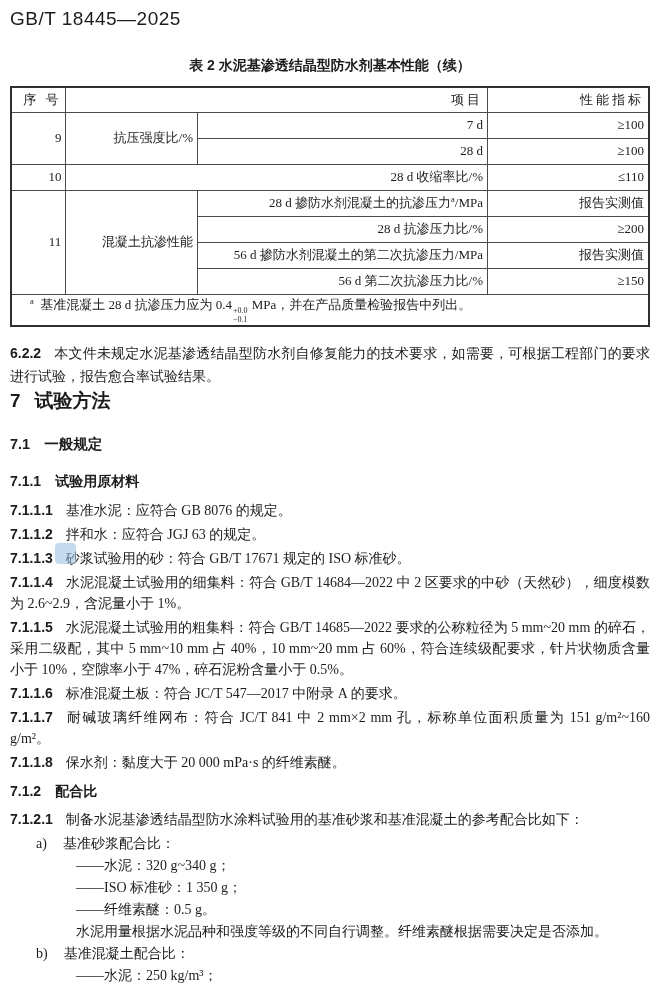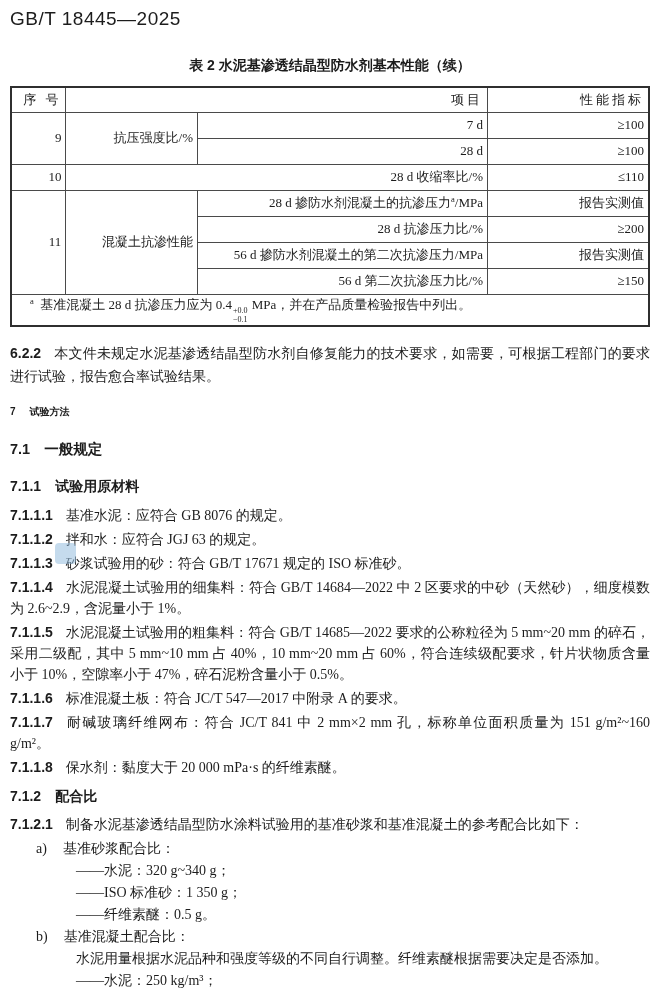--- a/index.html
+++ b/index.html
@@ -45,21 +45,21 @@
 
   .para { font-size:14px; line-height:23px; text-align:justify; }
   .cnum {
     font-family:"Liberation Sans","DejaVu Sans",sans-serif;
     font-weight:bold; margin-right:13px; white-space:nowrap;
   }
   .h1,.h2,.h3 {
     font-family:"Liberation Sans","DejaVu Sans",sans-serif;
     font-weight:bold;
   }
-  .h1 { font-size:10px; margin-top:17px; }
+  .h1 { font-size:19px; }
   .h2 { font-size:14.5px; margin-top:21px; }
   .h3 { font-size:14px; margin-top:19px; }
   .h1 .hn,.h2 .hn,.h3 .hn { margin-right:14px; }
 
   .sec-622 { margin-top:15px; }
   .clauses { margin-top:9px; }
   .clause { font-size:14px; line-height:21px; margin-bottom:3px; text-align:justify; }
   .sec-7121 { margin-top:8px; }
 
   .li { font-size:14px; line-height:22px; }
@@ -159,19 +159,19 @@
   </div>
 
   <div class="h3" style="margin-top:10px"><span class="hn">7.1.2</span><span>配合比</span></div>
 
   <p class="clause sec-7121"><span class="cnum">7.1.2.1</span><span>制备水泥基渗透结晶型防水涂料试验用的基准砂浆和基准混凝土的参考配合比如下：</span></p>
 
   <div class="li li-label"><span class="lab">a)</span><span>基准砂浆配合比：</span></div>
   <div class="li li-dash">——水泥：320 g~340 g；</div>
   <div class="li li-dash">——ISO 标准砂：1 350 g；</div>
   <div class="li li-dash">——纤维素醚：0.5 g。</div>
+  <div class="li li-note">水泥用量根据水泥品种和强度等级的不同自行调整。纤维素醚根据需要决定是否添加。</div>
   <div class="li li-label"><span class="lab">b)</span><span>基准混凝土配合比：</span></div>
-  <div class="li li-note">水泥用量根据水泥品种和强度等级的不同自行调整。纤维素醚根据需要决定是否添加。</div>
   <div class="li li-dash">——水泥：250 kg/m³；</div>
 
   <div class="watermark"></div>
 
 </div>
 
 </body></html>

